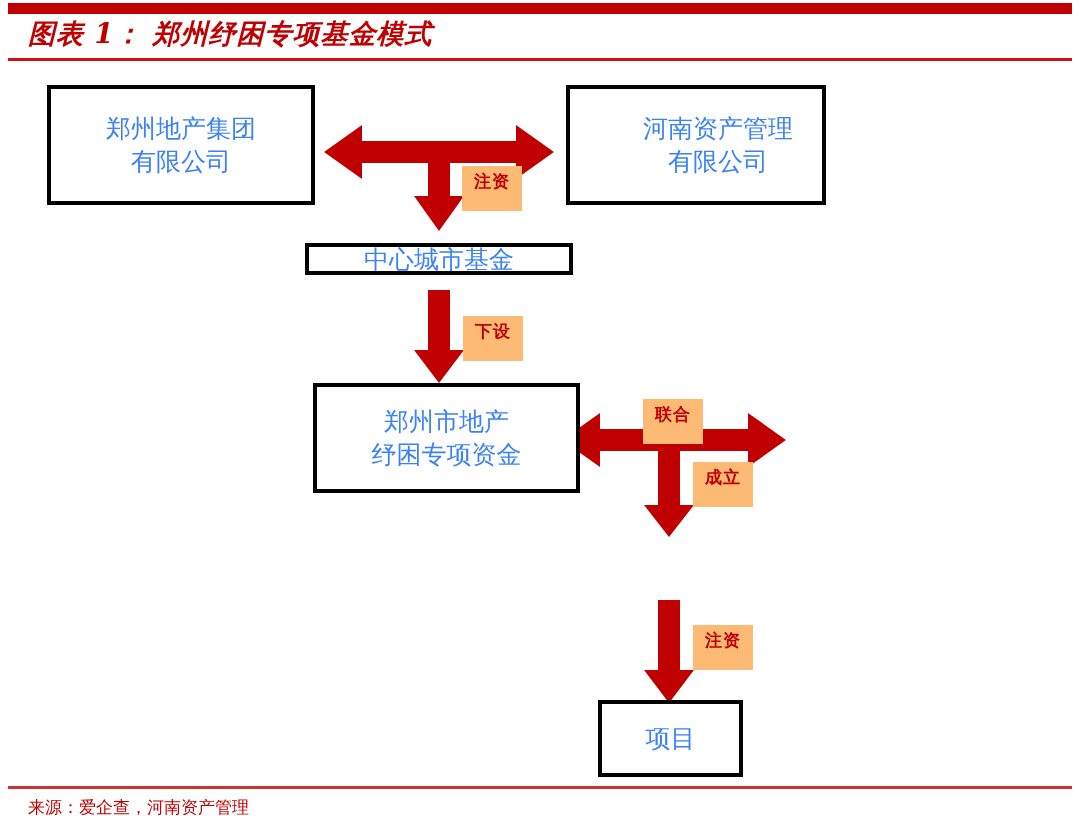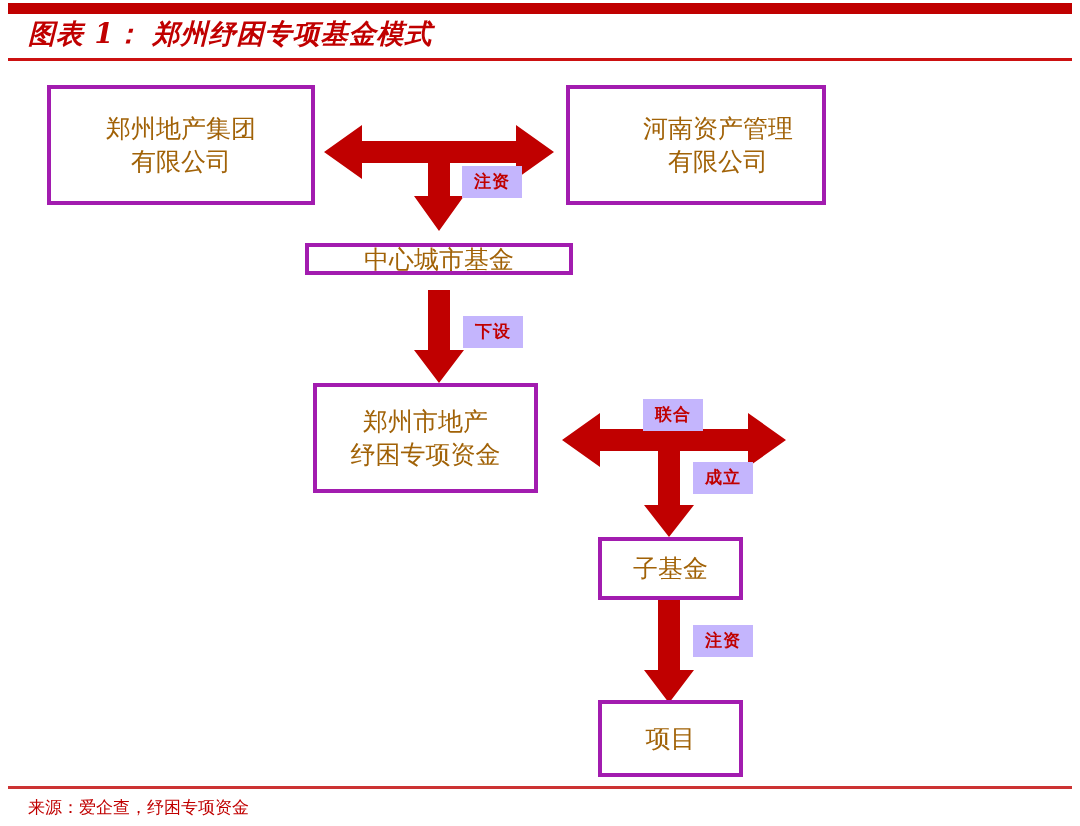--- a/index.html
+++ b/index.html
@@ -65,43 +65,43 @@
     font-family: "DejaVu Serif", "Liberation Serif", serif;
     font-size: 17px;
     color: #C00000;
     white-space: nowrap;
   }
 
   
   .node {
     position: absolute;
     box-sizing: border-box;
-    border: 4px solid #a21caf;
+    border: 4px solid #000000;
     background: #ffffff;
     display: flex;
     align-items: center;
     justify-content: center;
     text-align: center;
     font-family: "DejaVu Serif", "Liberation Serif", serif;
     font-size: 25px;
     line-height: 1.32;
-    color: #a16207;
+    color: #3b82f6;
     z-index: 3;
     white-space: pre-line;
   }
 
   
   .badge {
     position: absolute;
-    background: #c4b5fd;
+    background: #fdba74;
     color: #C00000;
     font-family: "DejaVu Serif", "Liberation Serif", serif;
     font-size: 17px;
     font-weight: bold;
-    padding: 4px 12px 5px 12px;
+    padding: 4px 12px 18px 12px;
     letter-spacing: 1px;
     z-index: 6;
     white-space: nowrap;
   }
 
   
   .arrow-layer {
     position: absolute;
     left: 0;
     top: 0;
@@ -146,35 +146,34 @@
   </svg>
 
   <div class="node" style="left:47px; top:85px; width:268px; height:120px;">郑州地产集团
 有限公司</div>
 
   <div class="node" style="left:566px; top:85px; width:260px; height:120px;padding-left:44px;">河南资产管理
 有限公司</div>
 
   <div class="node" style="left:305px; top:243px; width:268px; height:32px;">中心城市基金</div>
 
-  <div class="node" style="left:313px; top:383px; width:225px; height:110px;">郑州市地产
+  <div class="node" style="left:313px; top:383px; width:267px; height:110px;">郑州市地产
 纾困专项资金</div>
 
 
-  <div class="node" style="left:598px; top:537px; width:145px; height:63px;">子基金</div>
 
   <div class="node" style="left:598px; top:700px; width:145px; height:77px;">项目</div>
 
   <div class="badge" style="left:462px; top:166px;">注资</div>
 
   <div class="badge" style="left:463px; top:316px;">下设</div>
 
   <div class="badge" style="left:643px; top:399px;">联合</div>
 
   <div class="badge" style="left:693px; top:462px;text-align:right;">成立</div>
 
   <div class="badge" style="left:693px; top:625px;">注资</div>
 
   <div class="footer-rule"></div>
 
-  <div class="source">来源：爱企查，纾困专项资金</div>
+  <div class="source">来源：爱企查，河南资产管理</div>
 
 </div>
 
 </body></html>

